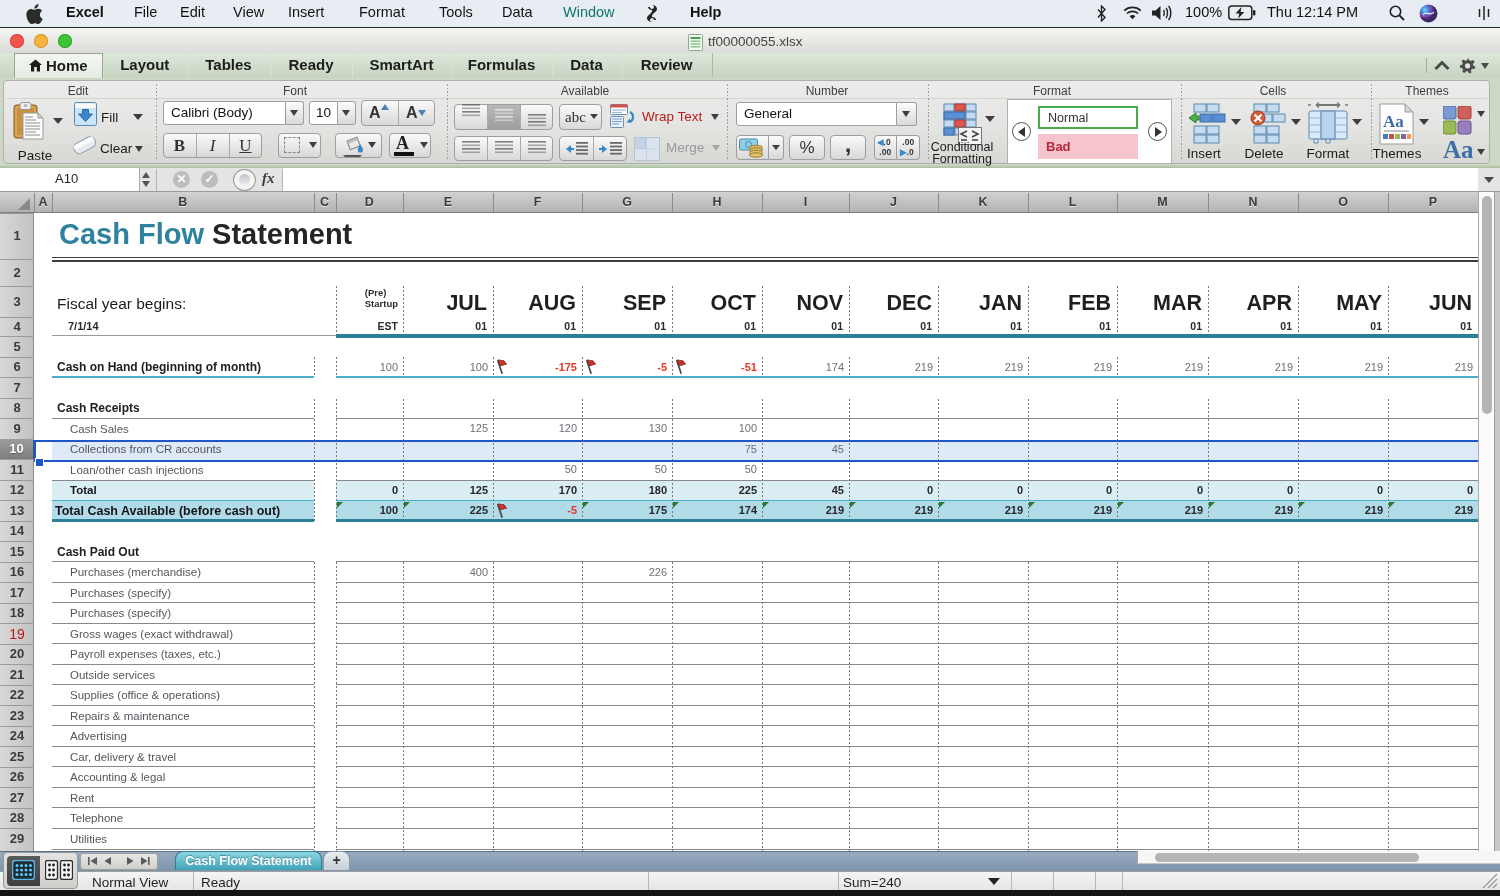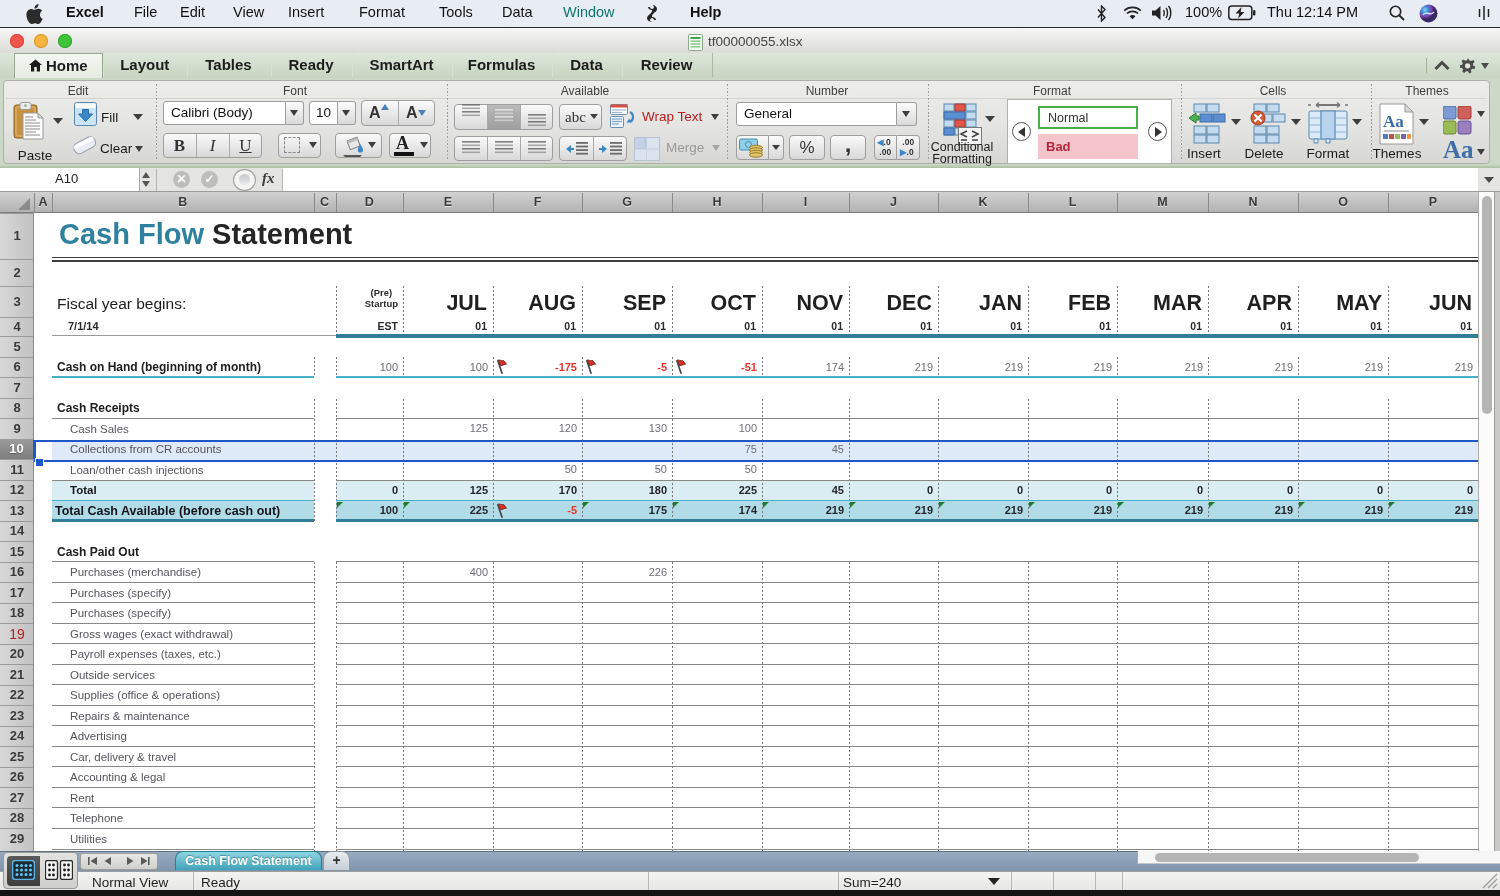--- a/index.html
+++ b/index.html
@@ -582,21 +582,21 @@
 <div class="dv" style="left:938px;top:562px;height:289px"></div>
 <div class="dv" style="left:1028px;top:562px;height:289px"></div>
 <div class="dv" style="left:1117px;top:562px;height:289px"></div>
 <div class="dv" style="left:1208px;top:562px;height:289px"></div>
 <div class="dv" style="left:1298px;top:562px;height:289px"></div>
 <div class="dv" style="left:1388px;top:562px;height:289px"></div>
 <div class="abs" style="left:59px;top:218px;font-size:29px;font-weight:700;color:#2f829f;white-space:nowrap">Cash Flow <span style="color:#252525">Statement</span></div>
 <div class="abs" style="left:52px;top:256.5px;width:1426px;height:1.5px;background:#3d3d3d;z-index:2"></div>
 <div class="abs" style="left:52px;top:260px;width:1426px;height:1.5px;background:#3d3d3d;z-index:2"></div>
 <div class="abs" style="left:57px;top:295px;font-size:15.5px;color:#1c1c1c">Fiscal year begins:</div>
-<div class="abs num" style="right:1102px;top:288px;font-size:9.5px;font-weight:700;color:#2b2b2b;text-align:center;line-height:10.5px">(Pre)<br>Startup</div>
+<div class="abs num" style="right:1102px;top:288px;font-size:9.5px;font-weight:700;color:#2b2b2b;text-align:left;line-height:10.5px">(Pre)<br>Startup</div>
 <div class="abs" style="right:1013px;top:291px;font-size:21.5px;font-weight:700;color:#1f1f1f">JUL</div>
 <div class="abs" style="right:924px;top:291px;font-size:21.5px;font-weight:700;color:#1f1f1f">AUG</div>
 <div class="abs" style="right:834px;top:291px;font-size:21.5px;font-weight:700;color:#1f1f1f">SEP</div>
 <div class="abs" style="right:744px;top:291px;font-size:21.5px;font-weight:700;color:#1f1f1f">OCT</div>
 <div class="abs" style="right:657px;top:291px;font-size:21.5px;font-weight:700;color:#1f1f1f">NOV</div>
 <div class="abs" style="right:568px;top:291px;font-size:21.5px;font-weight:700;color:#1f1f1f">DEC</div>
 <div class="abs" style="right:478px;top:291px;font-size:21.5px;font-weight:700;color:#1f1f1f">JAN</div>
 <div class="abs" style="right:389px;top:291px;font-size:21.5px;font-weight:700;color:#1f1f1f">FEB</div>
 <div class="abs" style="right:298px;top:291px;font-size:21.5px;font-weight:700;color:#1f1f1f">MAR</div>
 <div class="abs" style="right:208px;top:291px;font-size:21.5px;font-weight:700;color:#1f1f1f">APR</div>

